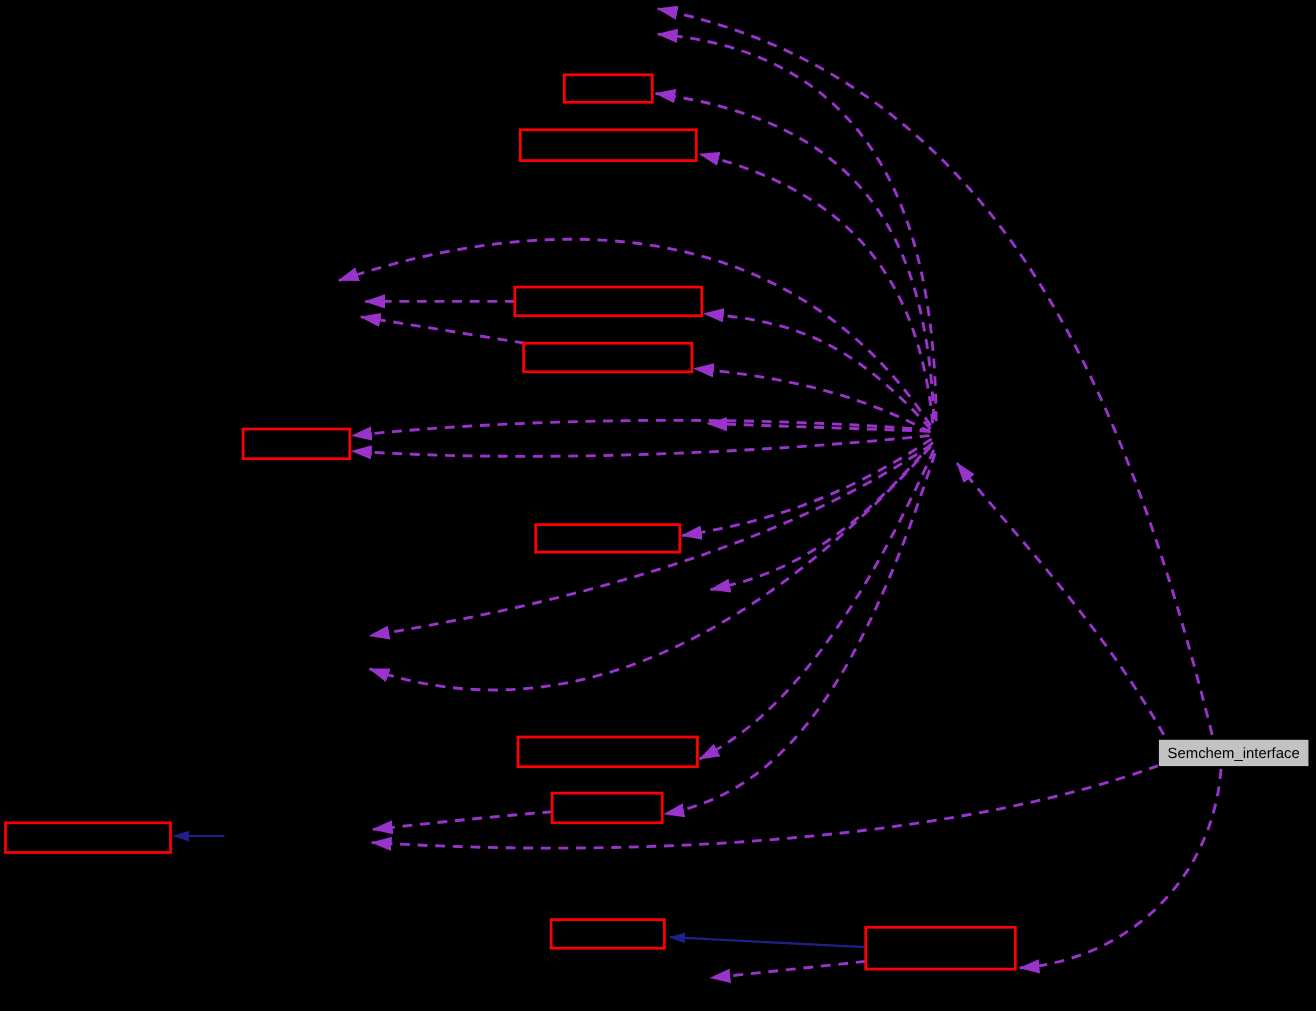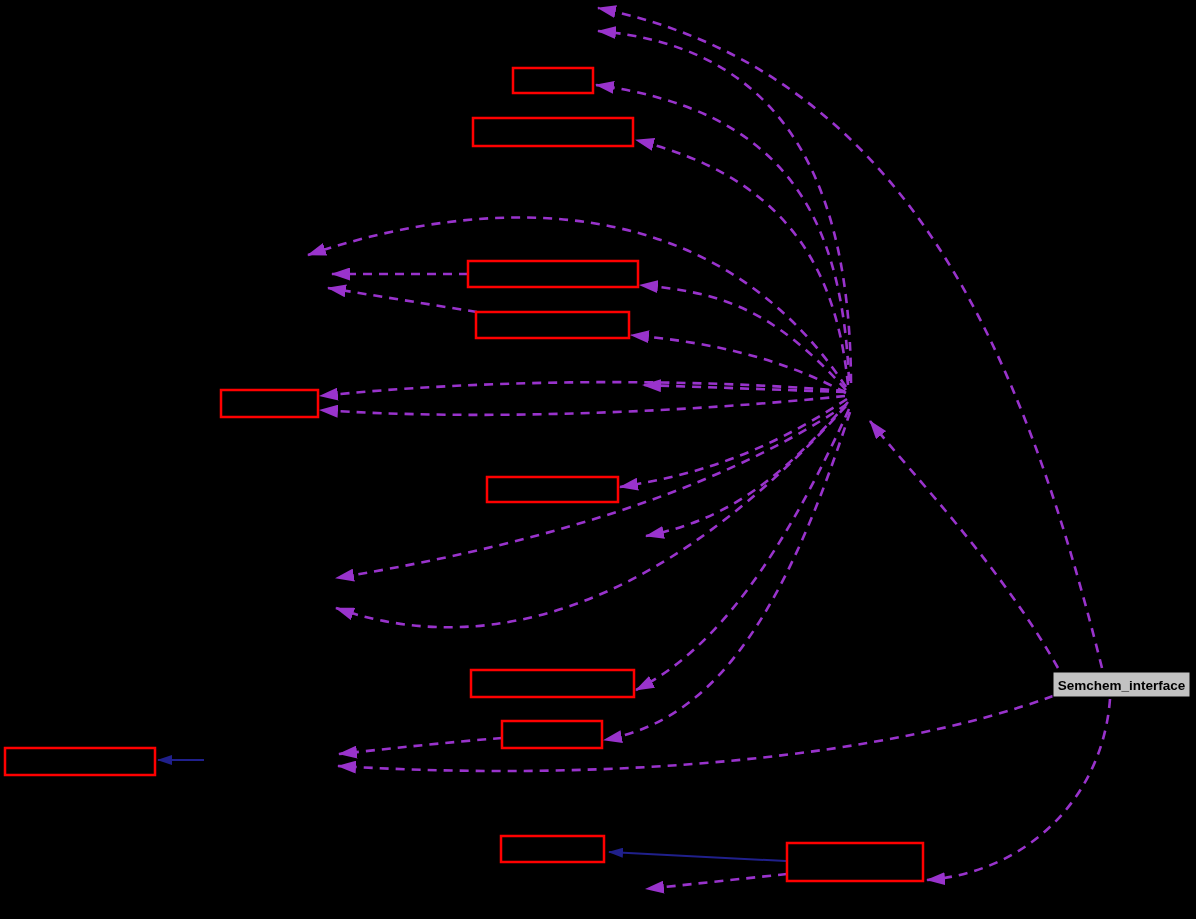--- a/index.html
+++ b/index.html
@@ -1,16 +1,16 @@
 <!DOCTYPE html>
 <html><head>
 <meta charset="utf-8">
 <style>
   html,body{margin:0;padding:0;background:#000;}
-  .stage{position:relative;width:1196px;height:919px;background:#000;overflow:hidden;font-weight:bold;}
+  .stage{position:relative;width:1196px;height:919px;background:#000;overflow:hidden;}
   svg{display:block;}
   .node-label{font-family:"Liberation Sans","DejaVu Sans",sans-serif;font-size:13.5px;}
 </style>
 </head>
 <body>
 
 <div class="stage">
   <svg id="graph-svg" width="1196" height="919" viewBox="0 0 1196 919" style="background: rgb(0, 0, 0);">
     <defs id="defs-layer">
         <marker id="ah-dashed" markerUnits="userSpaceOnUse" markerWidth="20" markerHeight="13" refX="18" refY="6.5" orient="auto">

